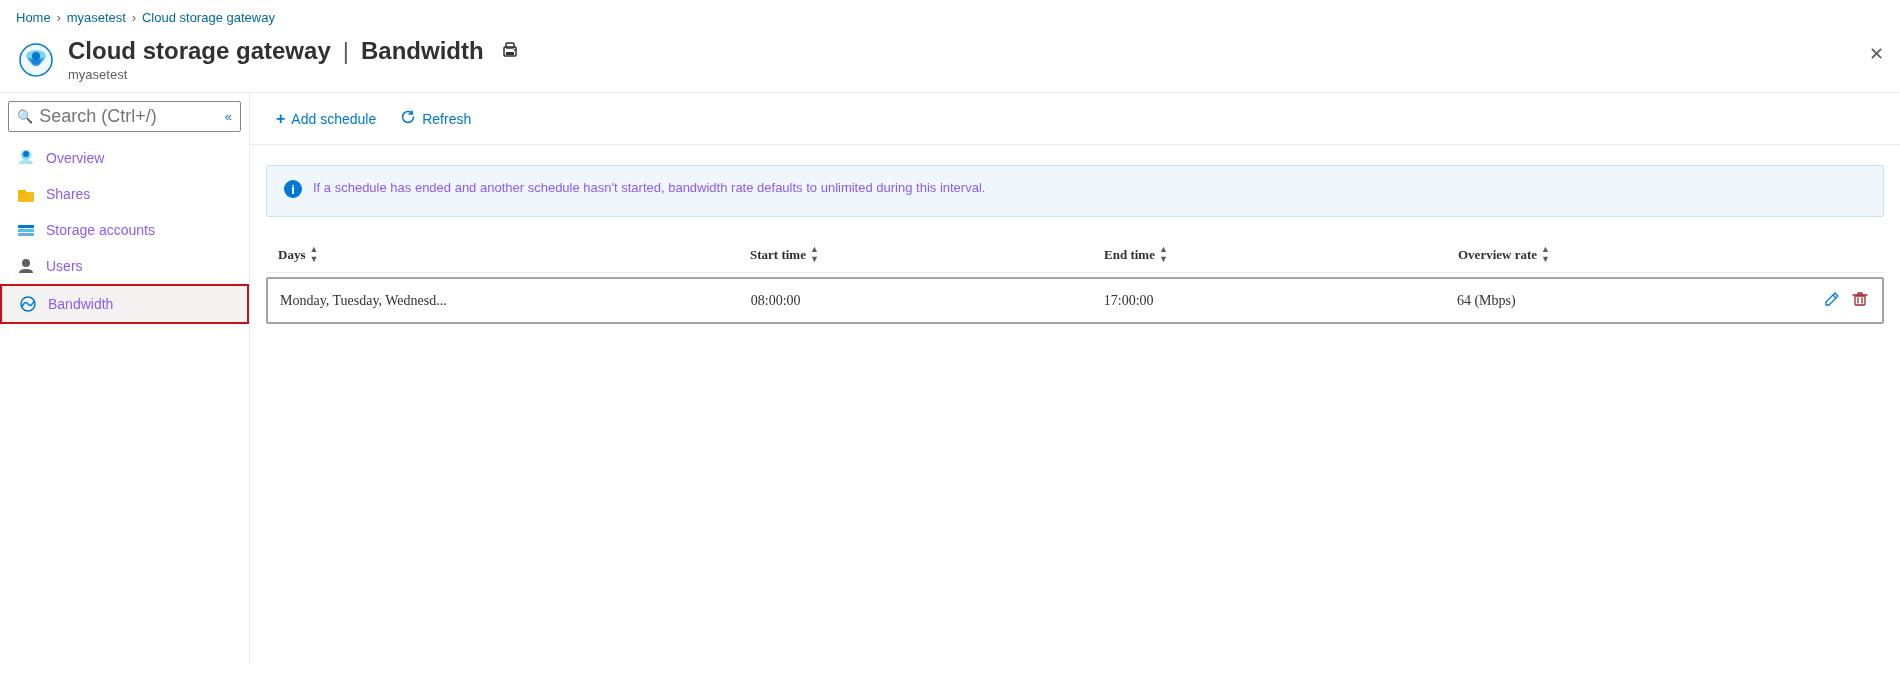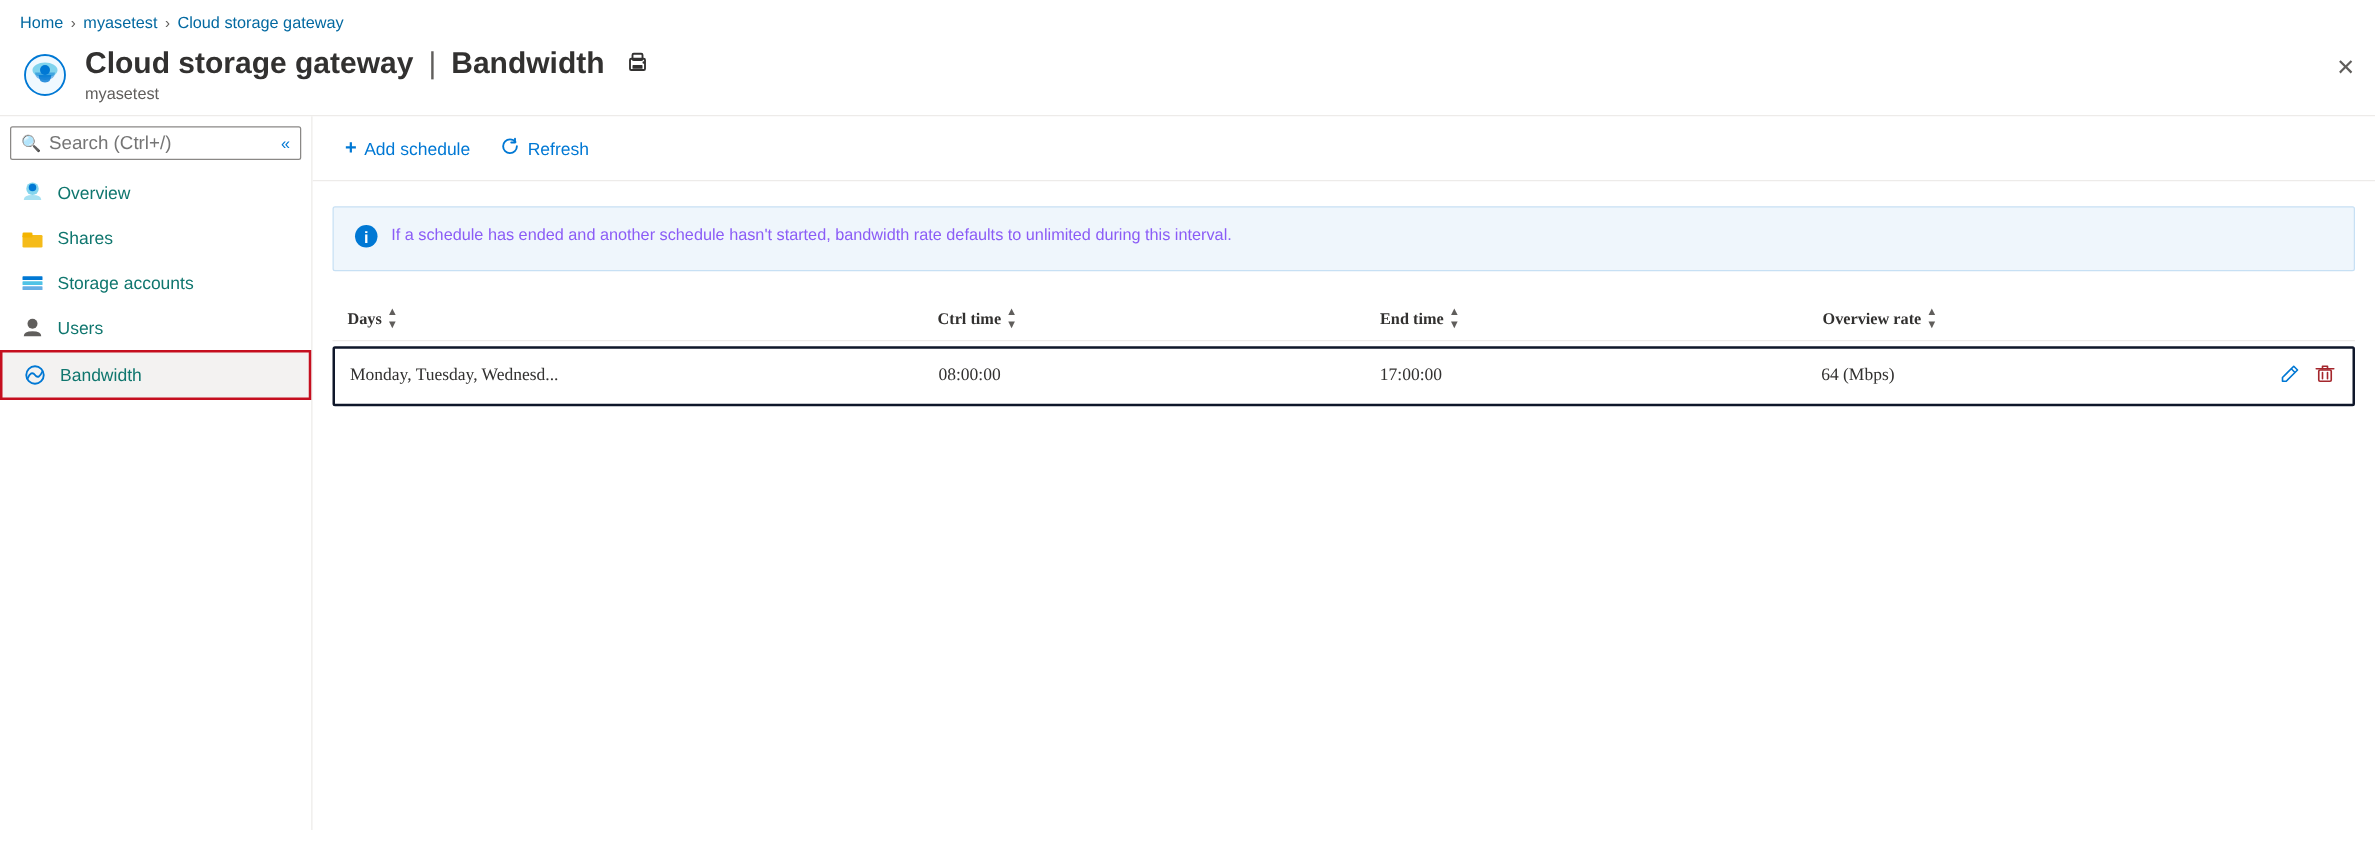--- a/index.html
+++ b/index.html
@@ -19,25 +19,25 @@
     .header-subtitle { font-size: 13px; color: #605e5c; margin-top: 2px; }
     .header-print { margin-left: 10px; cursor: pointer; color: #323130; }
     .close-btn { position: absolute; right: 16px; top: 12px; cursor: pointer; font-size: 18px; color: #605e5c; background: none; border: none; }
 
     
     .layout { display: flex; height: calc(100vh - 110px); }
 
     
     .sidebar { width: 250px; min-width: 250px; border-right: 1px solid #edebe9; padding-top: 8px; }
     .search-box { margin: 0 8px 8px 8px; display: flex; align-items: center; border: 1px solid #8a8886; border-radius: 2px; padding: 4px 8px; gap: 6px; }
-    .search-box input { border: none; outline: none; font-size: 15px; color: #323130; width: 100%; background: transparent; }
+    .search-box input { border: none; outline: none; font-size: 18px; color: #323130; width: 100%; background: transparent; }
     .search-box-icon { color: #605e5c; font-size: 13px; }
     .collapse-btn { color: #0078d4; cursor: pointer; font-size: 13px; margin-left: 4px; }
 
-    .nav-item { display: flex; align-items: center; gap: 10px; padding: 8px 16px; cursor: pointer; font-size: 14px; color: #0f766e; }
+    .nav-item { display: flex; align-items: center; gap: 10px; padding: 8px 16px; cursor: pointer; font-size: 14px; color: #8b5cf6; }
     .nav-item.active { background: #f3f2f1; border: 2px solid #c50f1f; }
     .nav-icon { width: 20px; height: 20px; display: flex; align-items: center; justify-content: center; }
 
     
     .main { flex: 1; overflow: auto; padding: 0; }
 
     
     .toolbar { display: flex; align-items: center; gap: 4px; padding: 10px 16px; border-bottom: 1px solid #edebe9; }
     .toolbar-btn { display: flex; align-items: center; gap: 6px; padding: 6px 10px; cursor: pointer; font-size: 14px; color: #0078d4; background: none; border: none; border-radius: 2px; }
 
@@ -46,21 +46,21 @@
     .info-icon { color: #0078d4; font-size: 18px; margin-top: 1px; }
     .info-text { font-size: 13px; color: #8b5cf6; line-height: 1.5; }
 
     
     .table-container { margin: 8px 16px; font-family: Liberation Serif, serif; }
     .table-header { display: grid; grid-template-columns: 2fr 1.5fr 1.5fr 1.5fr 60px; border-bottom: 1px solid #edebe9; padding: 8px 12px; }
     .th { font-size: 13px; font-weight: 600; color: #323130; display: flex; align-items: center; gap: 4px; }
     .sort-icon { display: flex; flex-direction: column; gap: 1px; cursor: pointer; }
     .sort-arrow { font-size: 9px; color: #605e5c; line-height: 1; }
 
-    .table-row { display: grid; grid-template-columns: 2fr 1.5fr 1.5fr 1.5fr 60px; padding: 10px 12px; border: 2px solid #0f172a; border-radius: 2px; align-items: center; margin-top: 4px; }
+    .table-row { display: grid; grid-template-columns: 2fr 1.5fr 1.5fr 1.5fr 60px; padding: 10px 12px; border: 2px solid #a3a3a3; border-radius: 2px; align-items: center; margin-top: 4px; }
     .td { font-size: 14px; color: #323130; }
     .row-actions { display: flex; align-items: center; gap: 8px; justify-content: flex-end; }
     .action-btn { background: none; border: none; cursor: pointer; padding: 2px; color: #0078d4; font-size: 15px; }
     .action-btn.delete { color: #a4262c; }
   </style>
 </head>
 <body>
 
 <div class="breadcrumb">
   <a>Home</a>
@@ -194,21 +194,21 @@
 
       <div class="table-header">
         <div class="th">
           <span>Days</span>
           <div class="sort-icon">
             <span class="sort-arrow">▲</span>
             <span class="sort-arrow">▼</span>
           </div>
         </div>
         <div class="th">
-          <span>Ctrl time</span>
+          <span>Start time</span>
           <div class="sort-icon">
             <span class="sort-arrow">▲</span>
             <span class="sort-arrow">▼</span>
           </div>
         </div>
         <div class="th">
           <span>End time</span>
           <div class="sort-icon">
             <span class="sort-arrow">▲</span>
             <span class="sort-arrow">▼</span>

